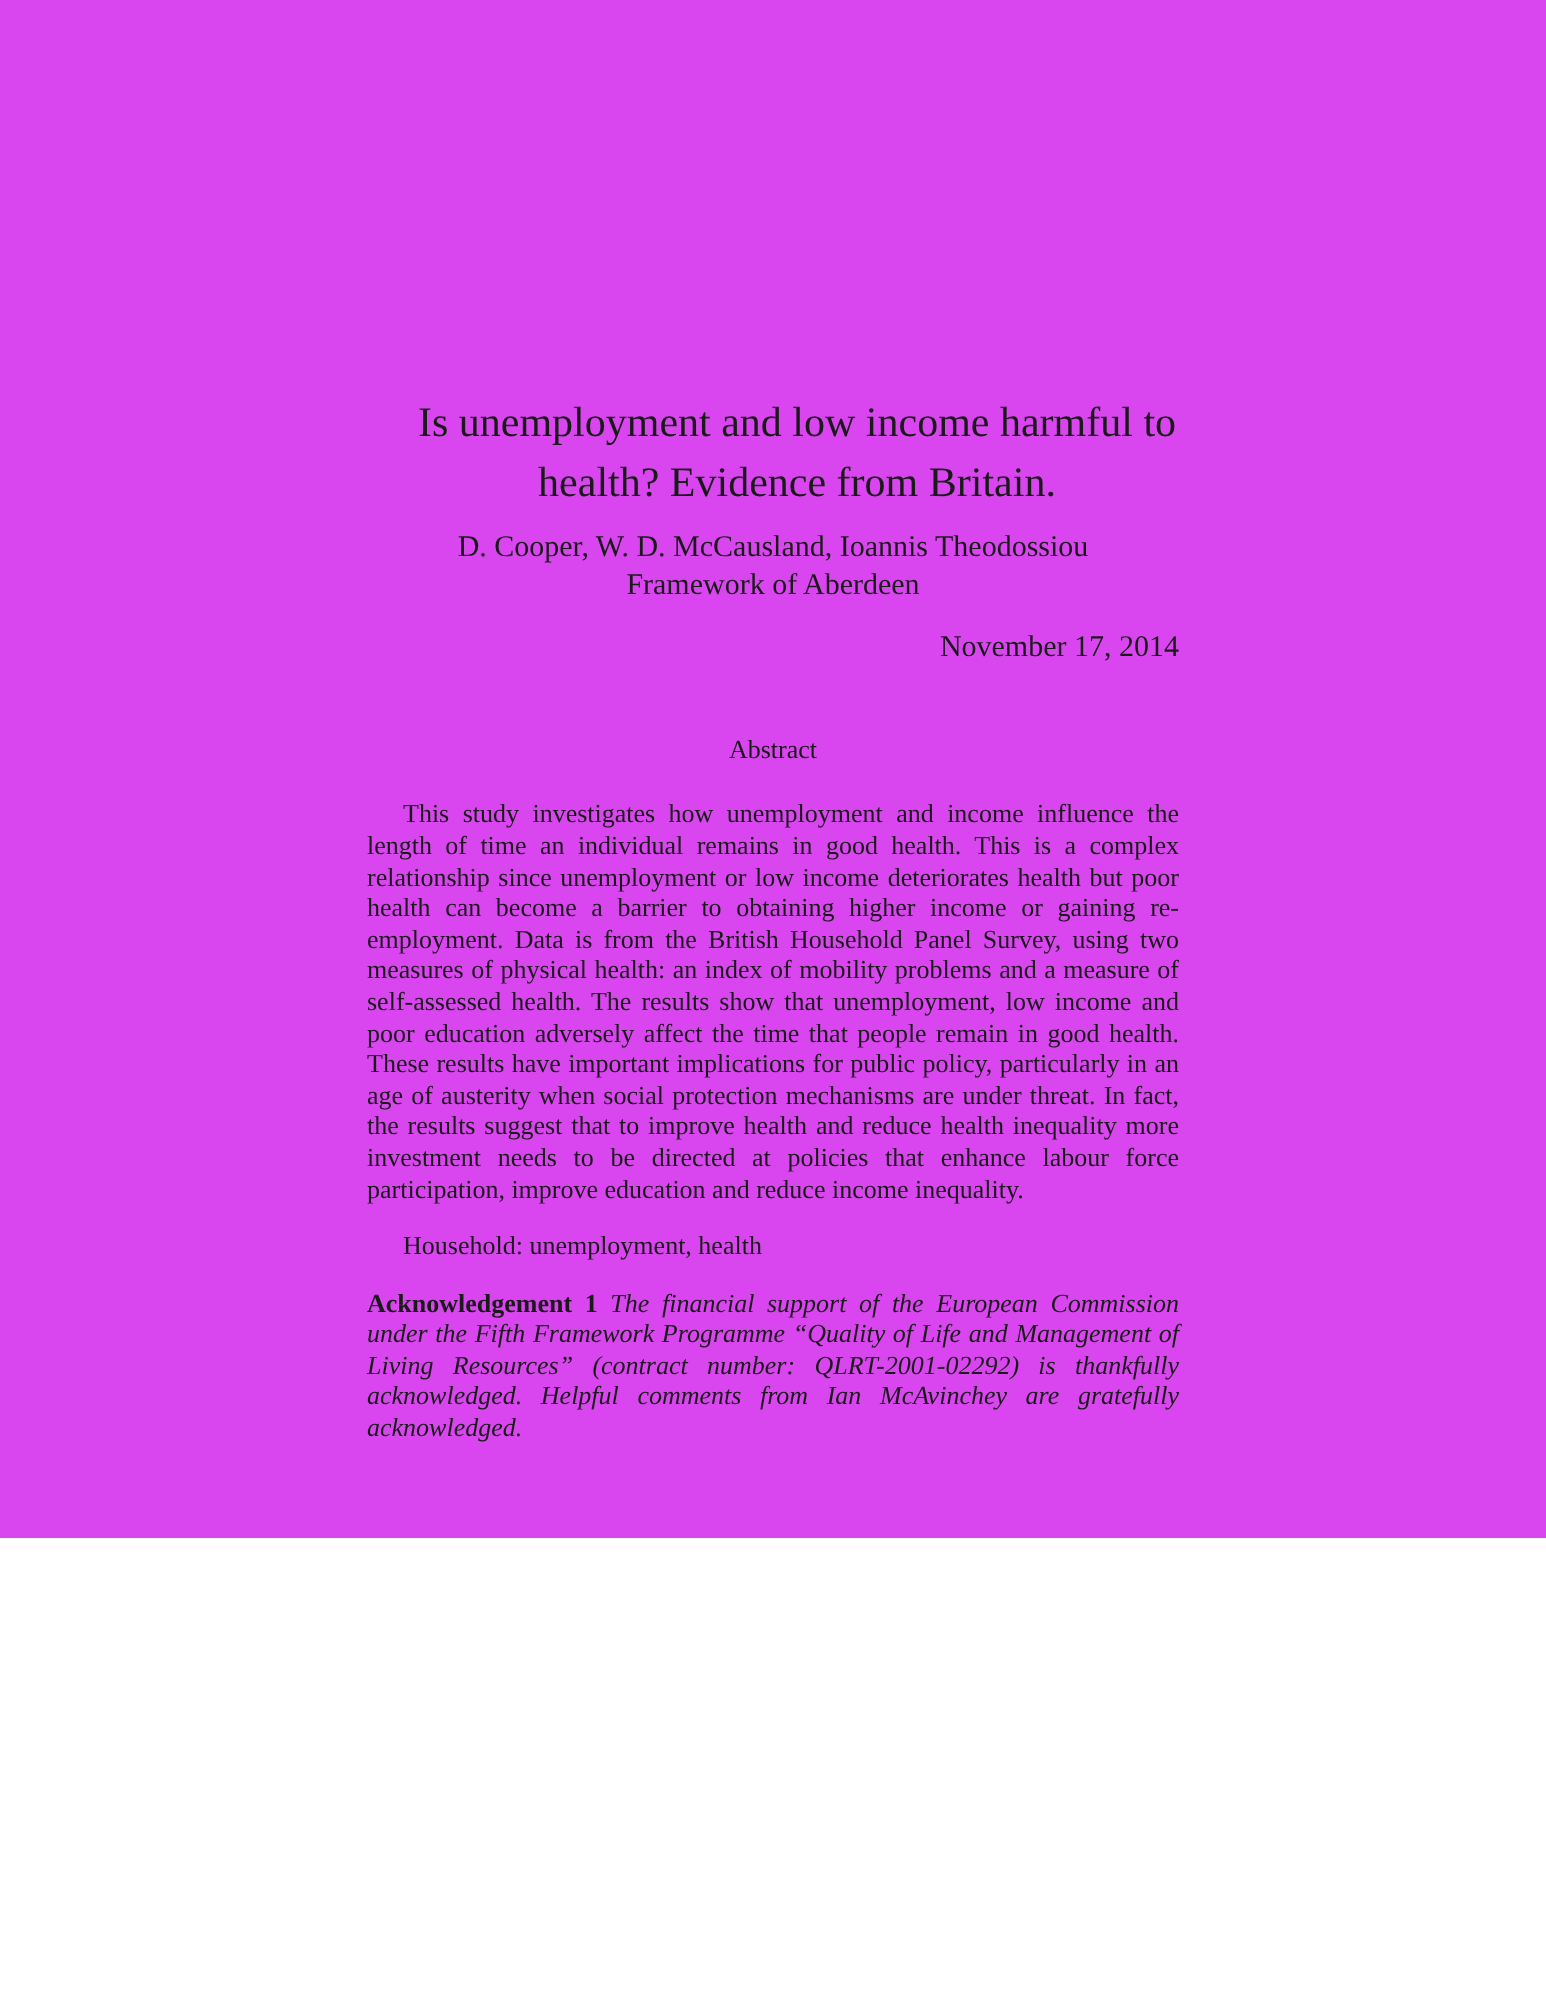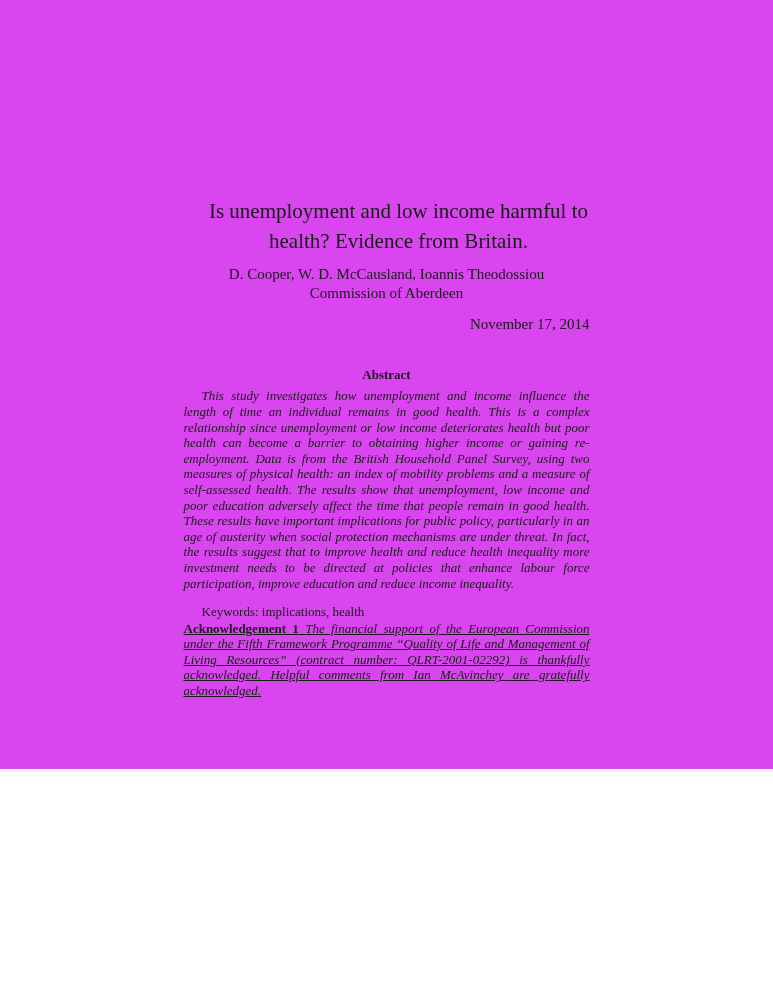--- a/index.html
+++ b/index.html
@@ -43,41 +43,39 @@
   }
   .date {
     margin-top: 14px;
     text-align: right;
     font-size: 15px;
   }
   .abstract-heading {
     margin-top: 34px;
     text-align: center;
     font-size: 13px;
-    font-weight: bold;
+    font-weight: normal;
   }
   .abstract-text {
-    margin-top: 5px;
+    margin-top: 16px;
     font-size: 13px;
     line-height: 15.6px;
     text-align: justify;
     text-indent: 18px;
-    font-style: italic;
   }
   .keywords {
     font-size: 13px;
     line-height: 15.6px;
     text-indent: 18px;
   }
   .acknowledgement {
-    margin-top: 1px;
+    margin-top: 13px;
     font-size: 13px;
     line-height: 15.6px;
     text-align: justify;
-    text-decoration: underline;
   }
   .ack-label {
     font-weight: bold;
     font-style: normal;
   }
   .ack-body {
     font-style: italic;
   }
   .page-number {
     position: absolute;
@@ -91,28 +89,28 @@
 </head>
 <body>
 
 <div class="page">
   <div class="content">
 
     <h1 class="title">Is unemployment and low income harmful to health? Evidence from Britain.</h1>
 
     <div class="authors">D. Cooper, W. D. McCausland, Ioannis Theodossiou</div>
 
-    <div class="affiliation">Commission of Aberdeen</div>
+    <div class="affiliation">Framework of Aberdeen</div>
 
     <div class="date">November 17, 2014</div>
 
     <div class="abstract-heading">Abstract</div>
 
     <p class="abstract-text">This study investigates how unemployment and income influence the length of time an individual remains in good health. This is a complex relationship since unemployment or low income deteriorates health but poor health can become a barrier to obtaining higher income or gaining re-employment. Data is from the British Household Panel Survey, using two measures of physical health: an index of mobility problems and a measure of self-assessed health. The results show that unemployment, low income and poor education adversely affect the time that people remain in good health. These results have important implications for public policy, particularly in an age of austerity when social protection mechanisms are under threat. In fact, the results suggest that to improve health and reduce health inequality more investment needs to be directed at policies that enhance labour force participation, improve education and reduce income inequality.</p>
 
-    <div class="keywords">Keywords: implications, health</div>
+    <div class="keywords">Household: unemployment, health</div>
 
     <p class="acknowledgement"><span class="ack-label">Acknowledgement 1</span> <span class="ack-body">The financial support of the European Commission under the Fifth Framework Programme “Quality of Life and Management of Living Resources” (contract number: QLRT-2001-02292) is thankfully acknowledged. Helpful comments from Ian McAvinchey are gratefully acknowledged.</span></p>
 
   </div>
 
   <div class="page-number">1</div>
 </div>
 
 </body></html>

